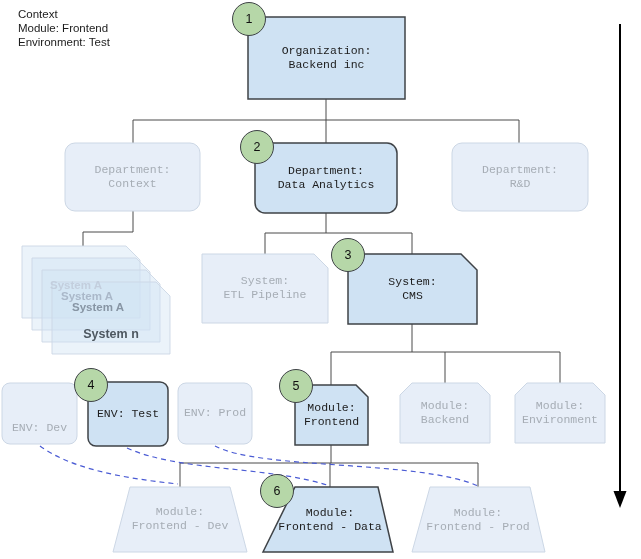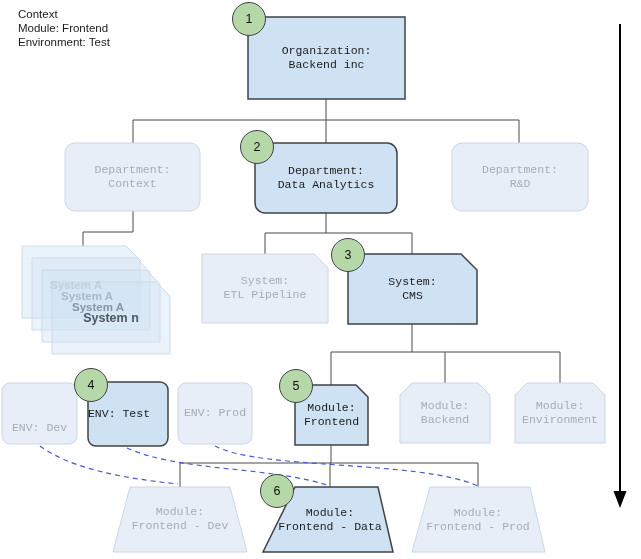--- a/index.html
+++ b/index.html
@@ -94,35 +94,35 @@
     <span>Data Analytics</span>
   </div>
   <div class="label faded" style="left:520px;top:177px">
     <span>Department:</span>
     <span>R&amp;D</span>
   </div>
 
   <div class="stack-label" style="left:76px;top:285px;color:var(--stack-text-1)">System A</div>
   <div class="stack-label" style="left:87px;top:296px;color:var(--stack-text-2)">System A</div>
   <div class="stack-label" style="left:98px;top:307px;color:var(--stack-text-3)">System A</div>
-  <div class="stack-label" style="left:111px;top:318px;color:var(--stack-text-4);font-size:12.5px">System n</div>
+  <div class="stack-label" style="left:111px;top:334px;color:var(--stack-text-4);font-size:12.5px">System n</div>
 
   <div class="label faded" style="left:265px;top:288px">
     <span>System:</span>
     <span>ETL Pipeline</span>
   </div>
   <div class="label" style="left:412.5px;top:289px">
     <span>System:</span>
     <span>CMS</span>
   </div>
 
   <div class="label faded" style="left:39.5px;top:428px">
     <span>ENV: Dev</span>
   </div>
-  <div class="label" style="left:119px;top:414px">
+  <div class="label" style="left:128px;top:414px">
     <span>ENV: Test</span>
   </div>
   <div class="label faded" style="left:215px;top:413px">
     <span>ENV: Prod</span>
   </div>
   <div class="label" style="left:331.5px;top:415px">
     <span>Module:</span>
     <span>Frontend</span>
   </div>
   <div class="label faded" style="left:445px;top:413px">

